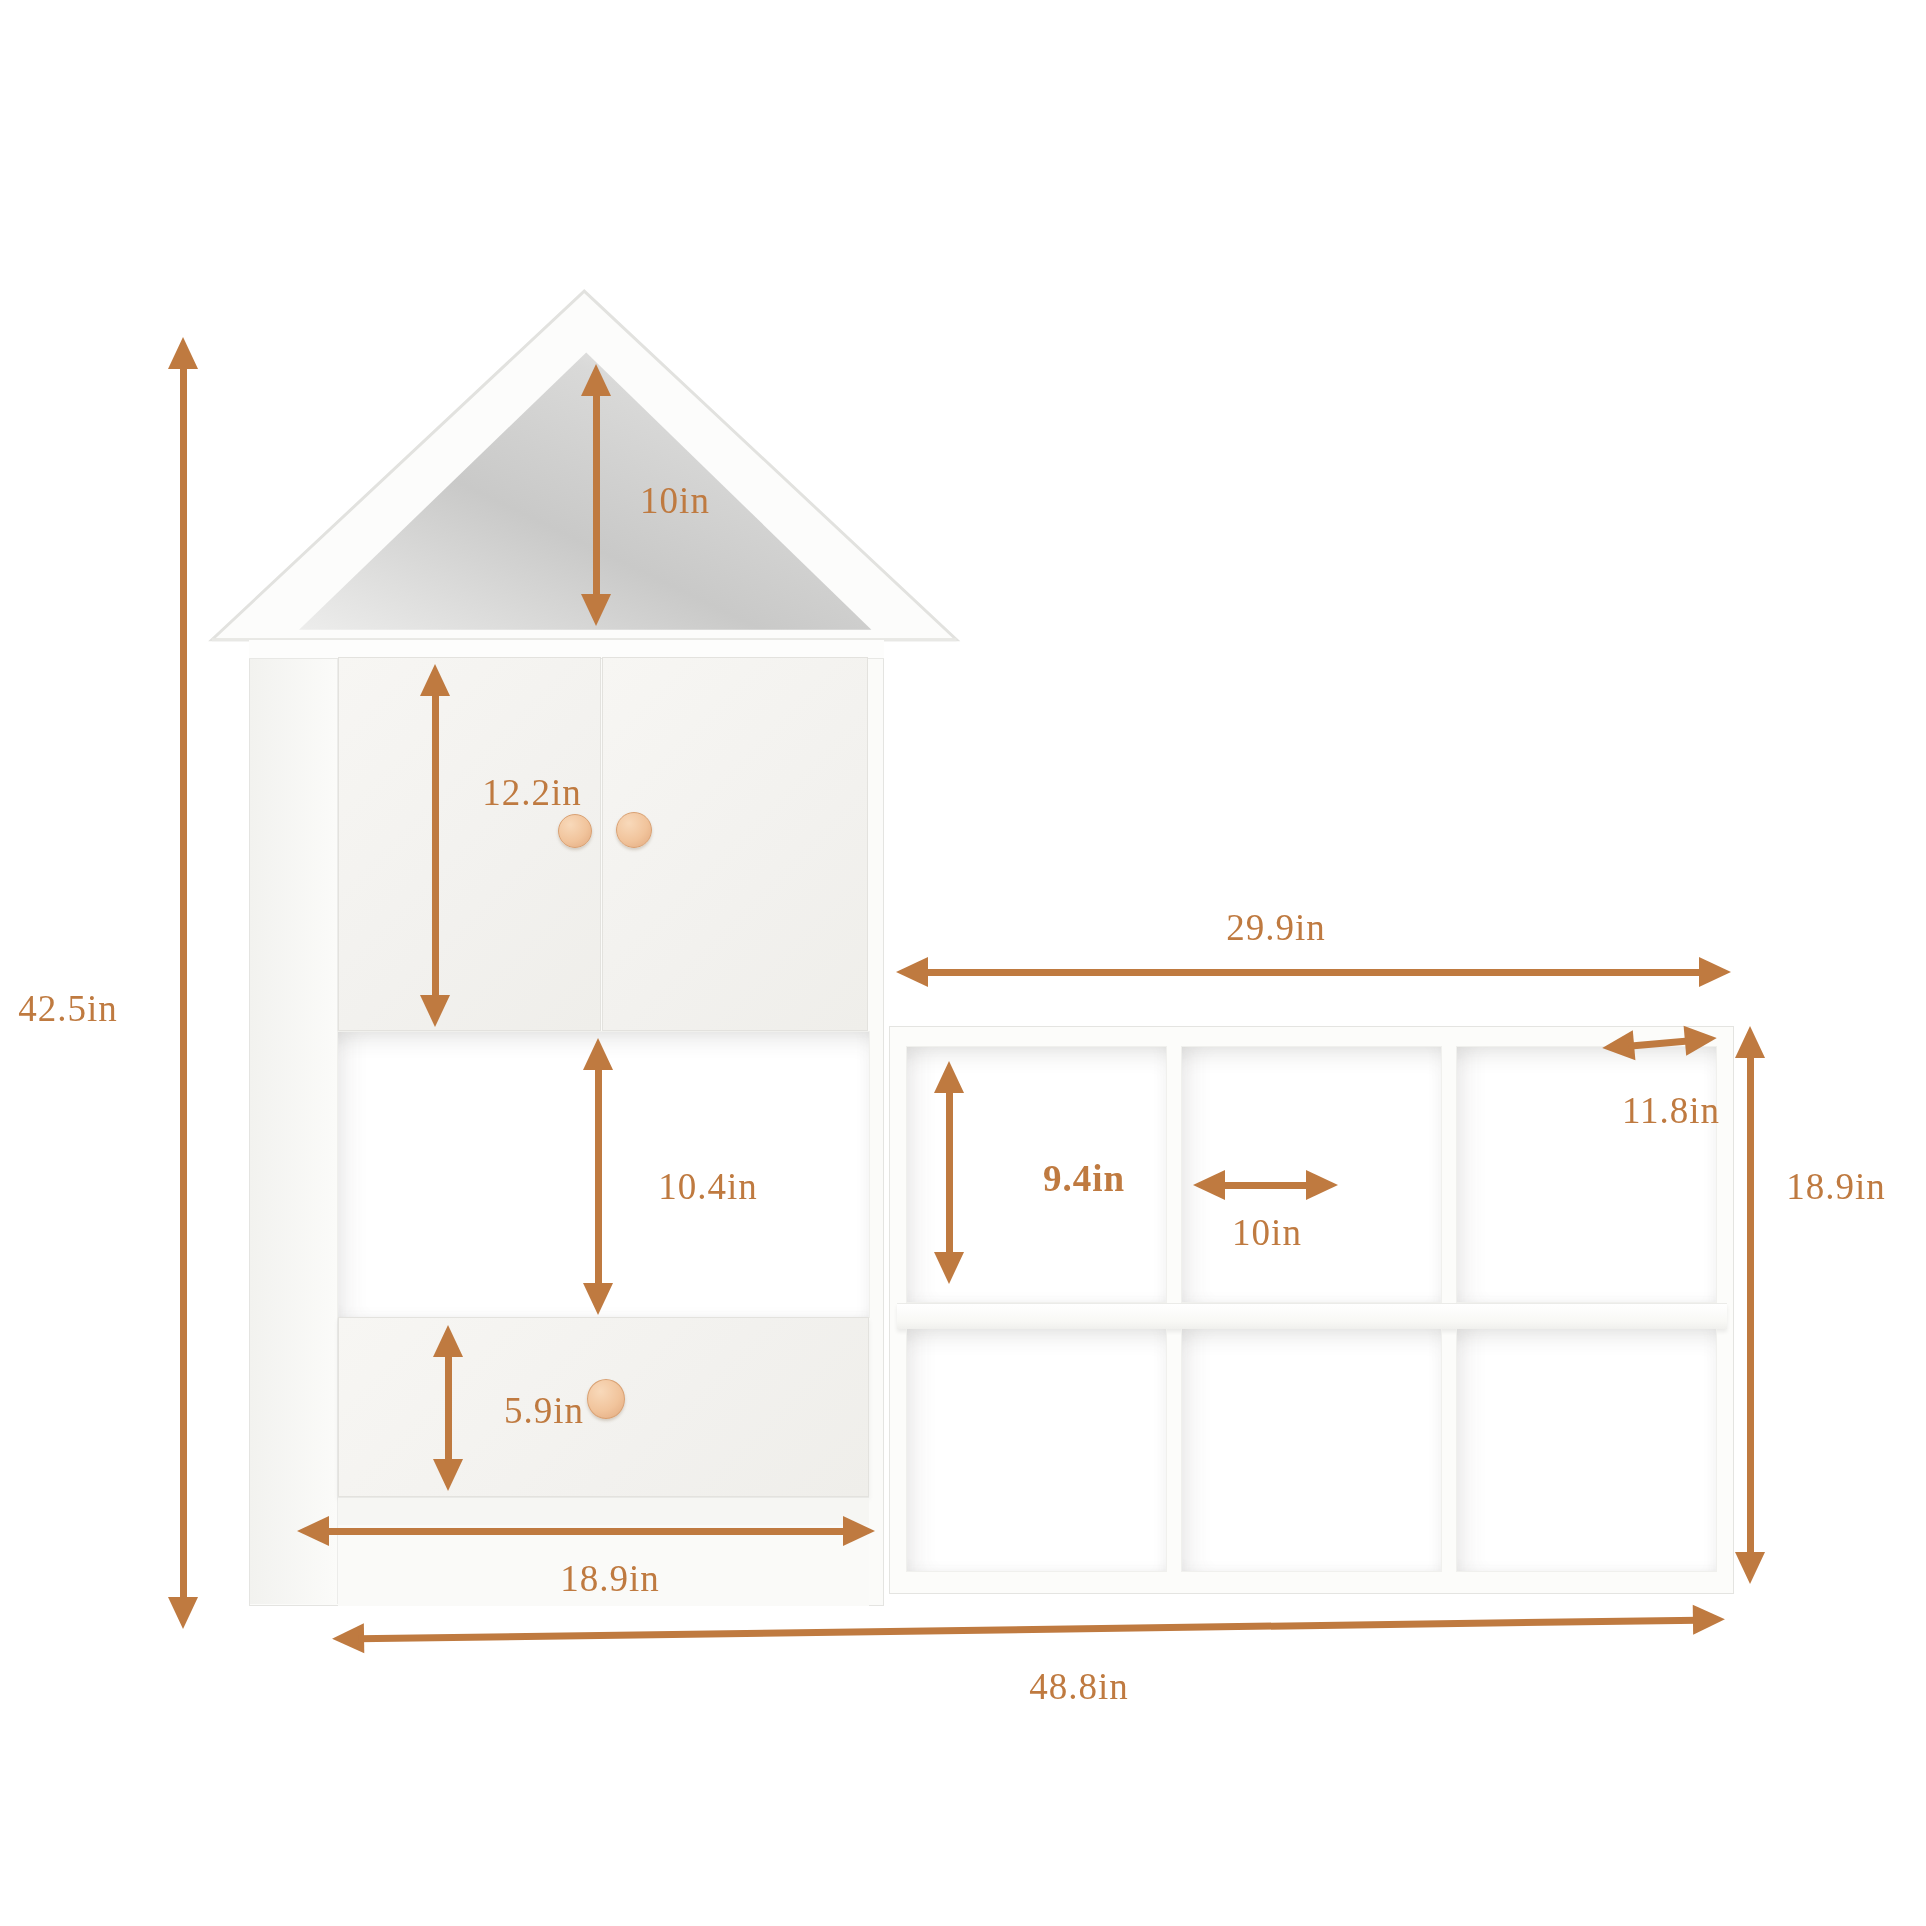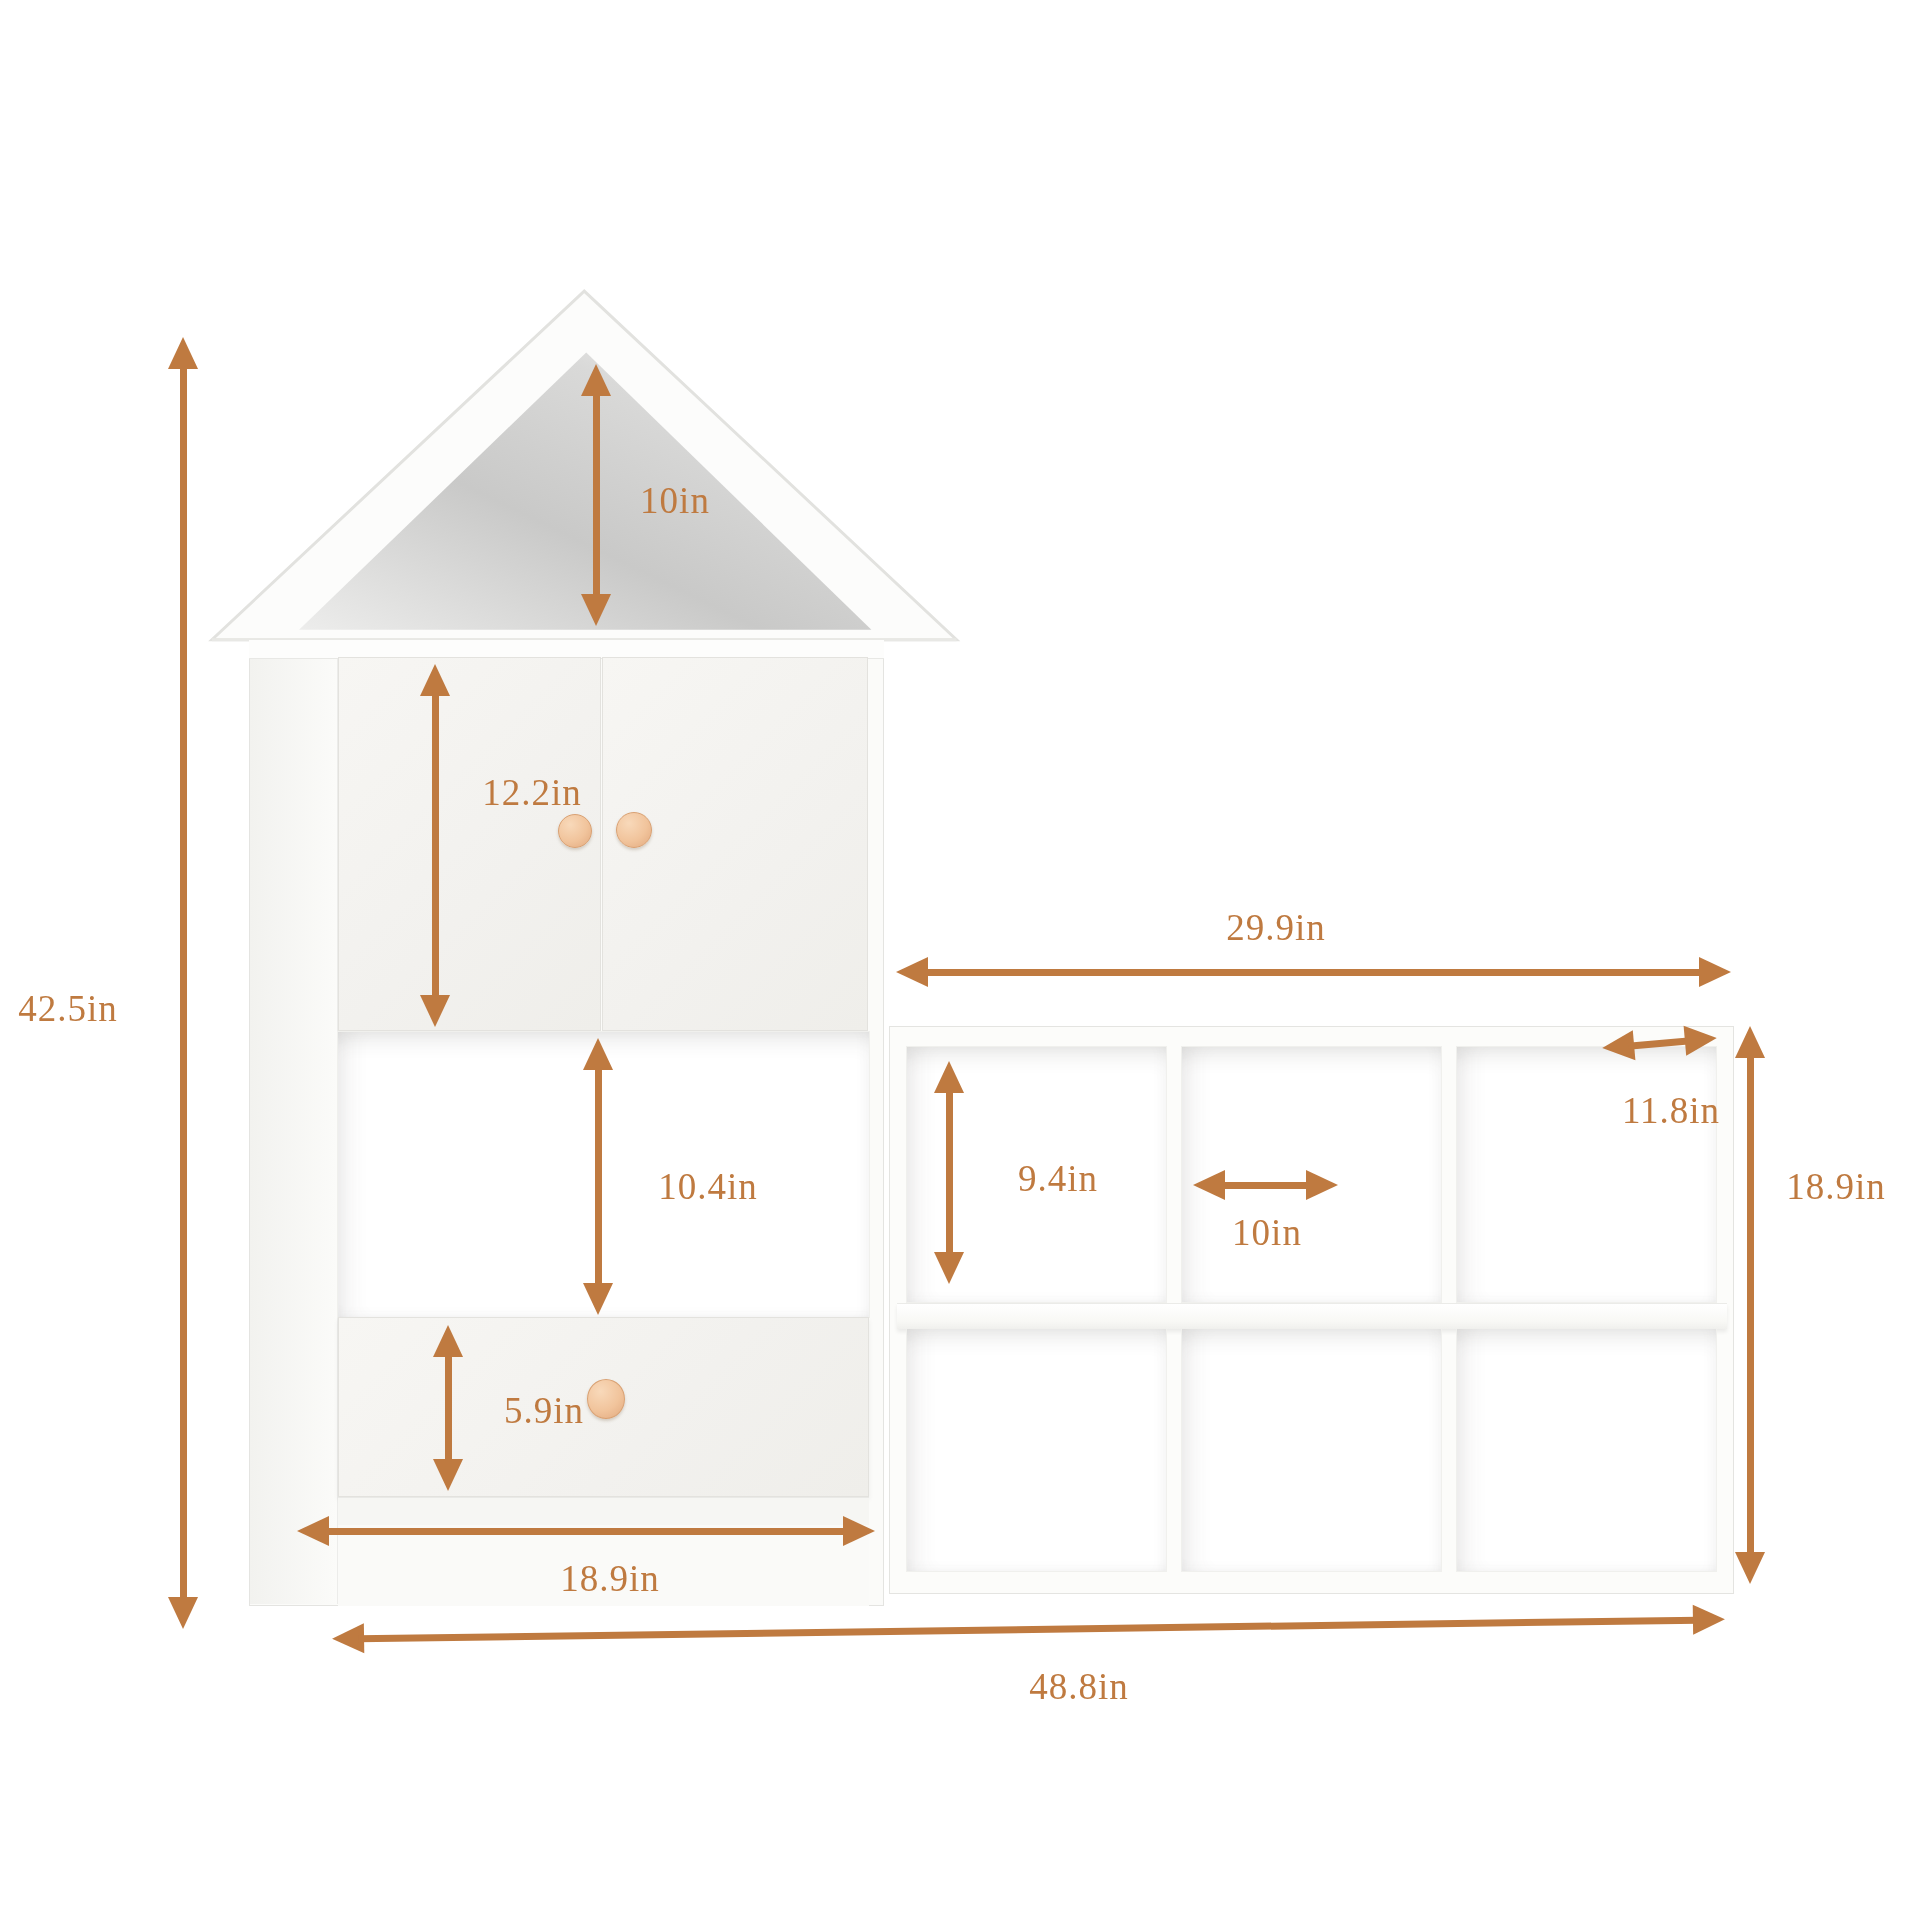--- a/index.html
+++ b/index.html
@@ -177,21 +177,21 @@
       <i class="shaft"></i>
       <i class="head-right"></i>
   </div>
   <div class="dim-label" style="left:1276px;top:927px;">29.9in</div>
 
   <div class="varrow" style="left:932px;top:1061px;height:223px;">
     <i class="head-up"></i>
       <i class="shaft"></i>
       <i class="head-down"></i>
   </div>
-  <div class="dim-label" style="left:1058px;top:1178px;">9.4in</div>
+  <div class="dim-label" style="left:1084px;top:1178px;font-weight:bold;">9.4in</div>
 
   <div class="harrow" style="left:1193px;top:1168px;width:145px;">
     <i class="head-left"></i>
       <i class="shaft"></i>
       <i class="head-right"></i>
   </div>
   <div class="dim-label" style="left:1267px;top:1232px;">10in</div>
 
   <div class="harrow" style="left:1602px;top:1026px;width:115px;transform:rotate(-5deg);">
     <i class="head-left"></i>

